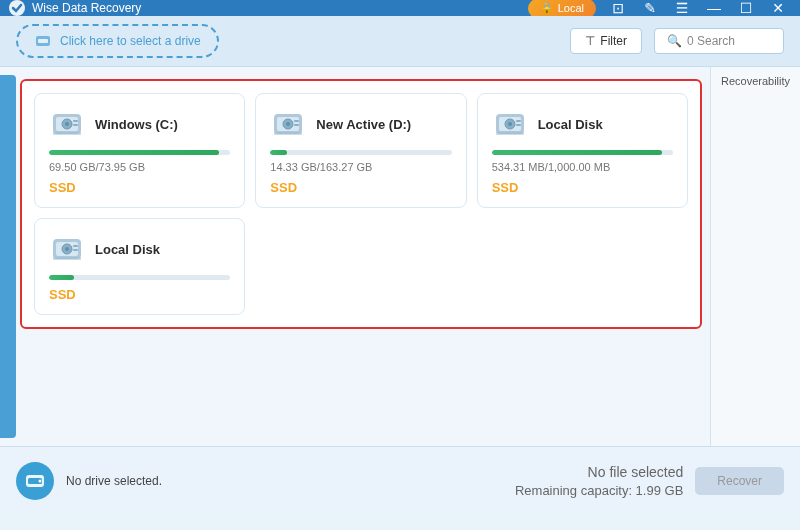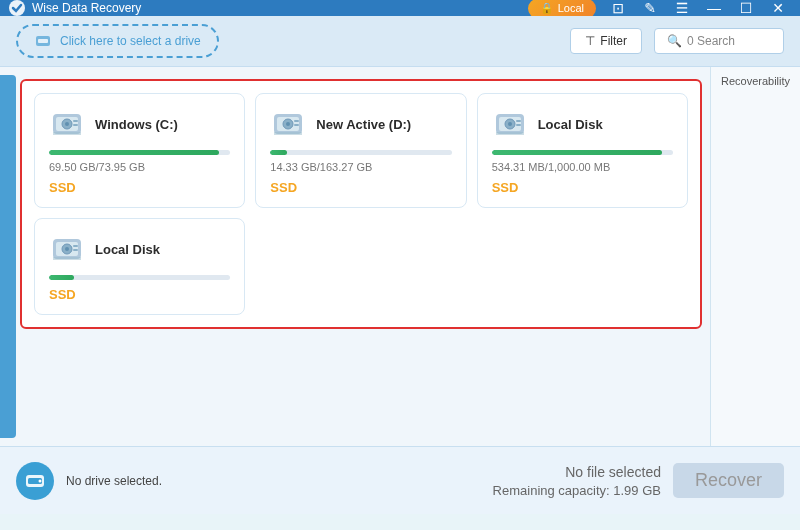--- a/index.html
+++ b/index.html
@@ -248,21 +248,21 @@
     .remaining-text {
       font-size: 13px;
       color: #666;
     }
     .recover-btn {
       background: #c8d8e8;
       color: #999;
       border: none;
       padding: 7px 22px;
       border-radius: 5px;
-      font-size: 18px;
+      font-size: 12px;
       cursor: default;
       margin-left: 12px;
     }
     .bottom-right-row {
       display: flex;
       align-items: center;
     }
     .bottom-info {
       display: flex;
       flex-direction: column;

